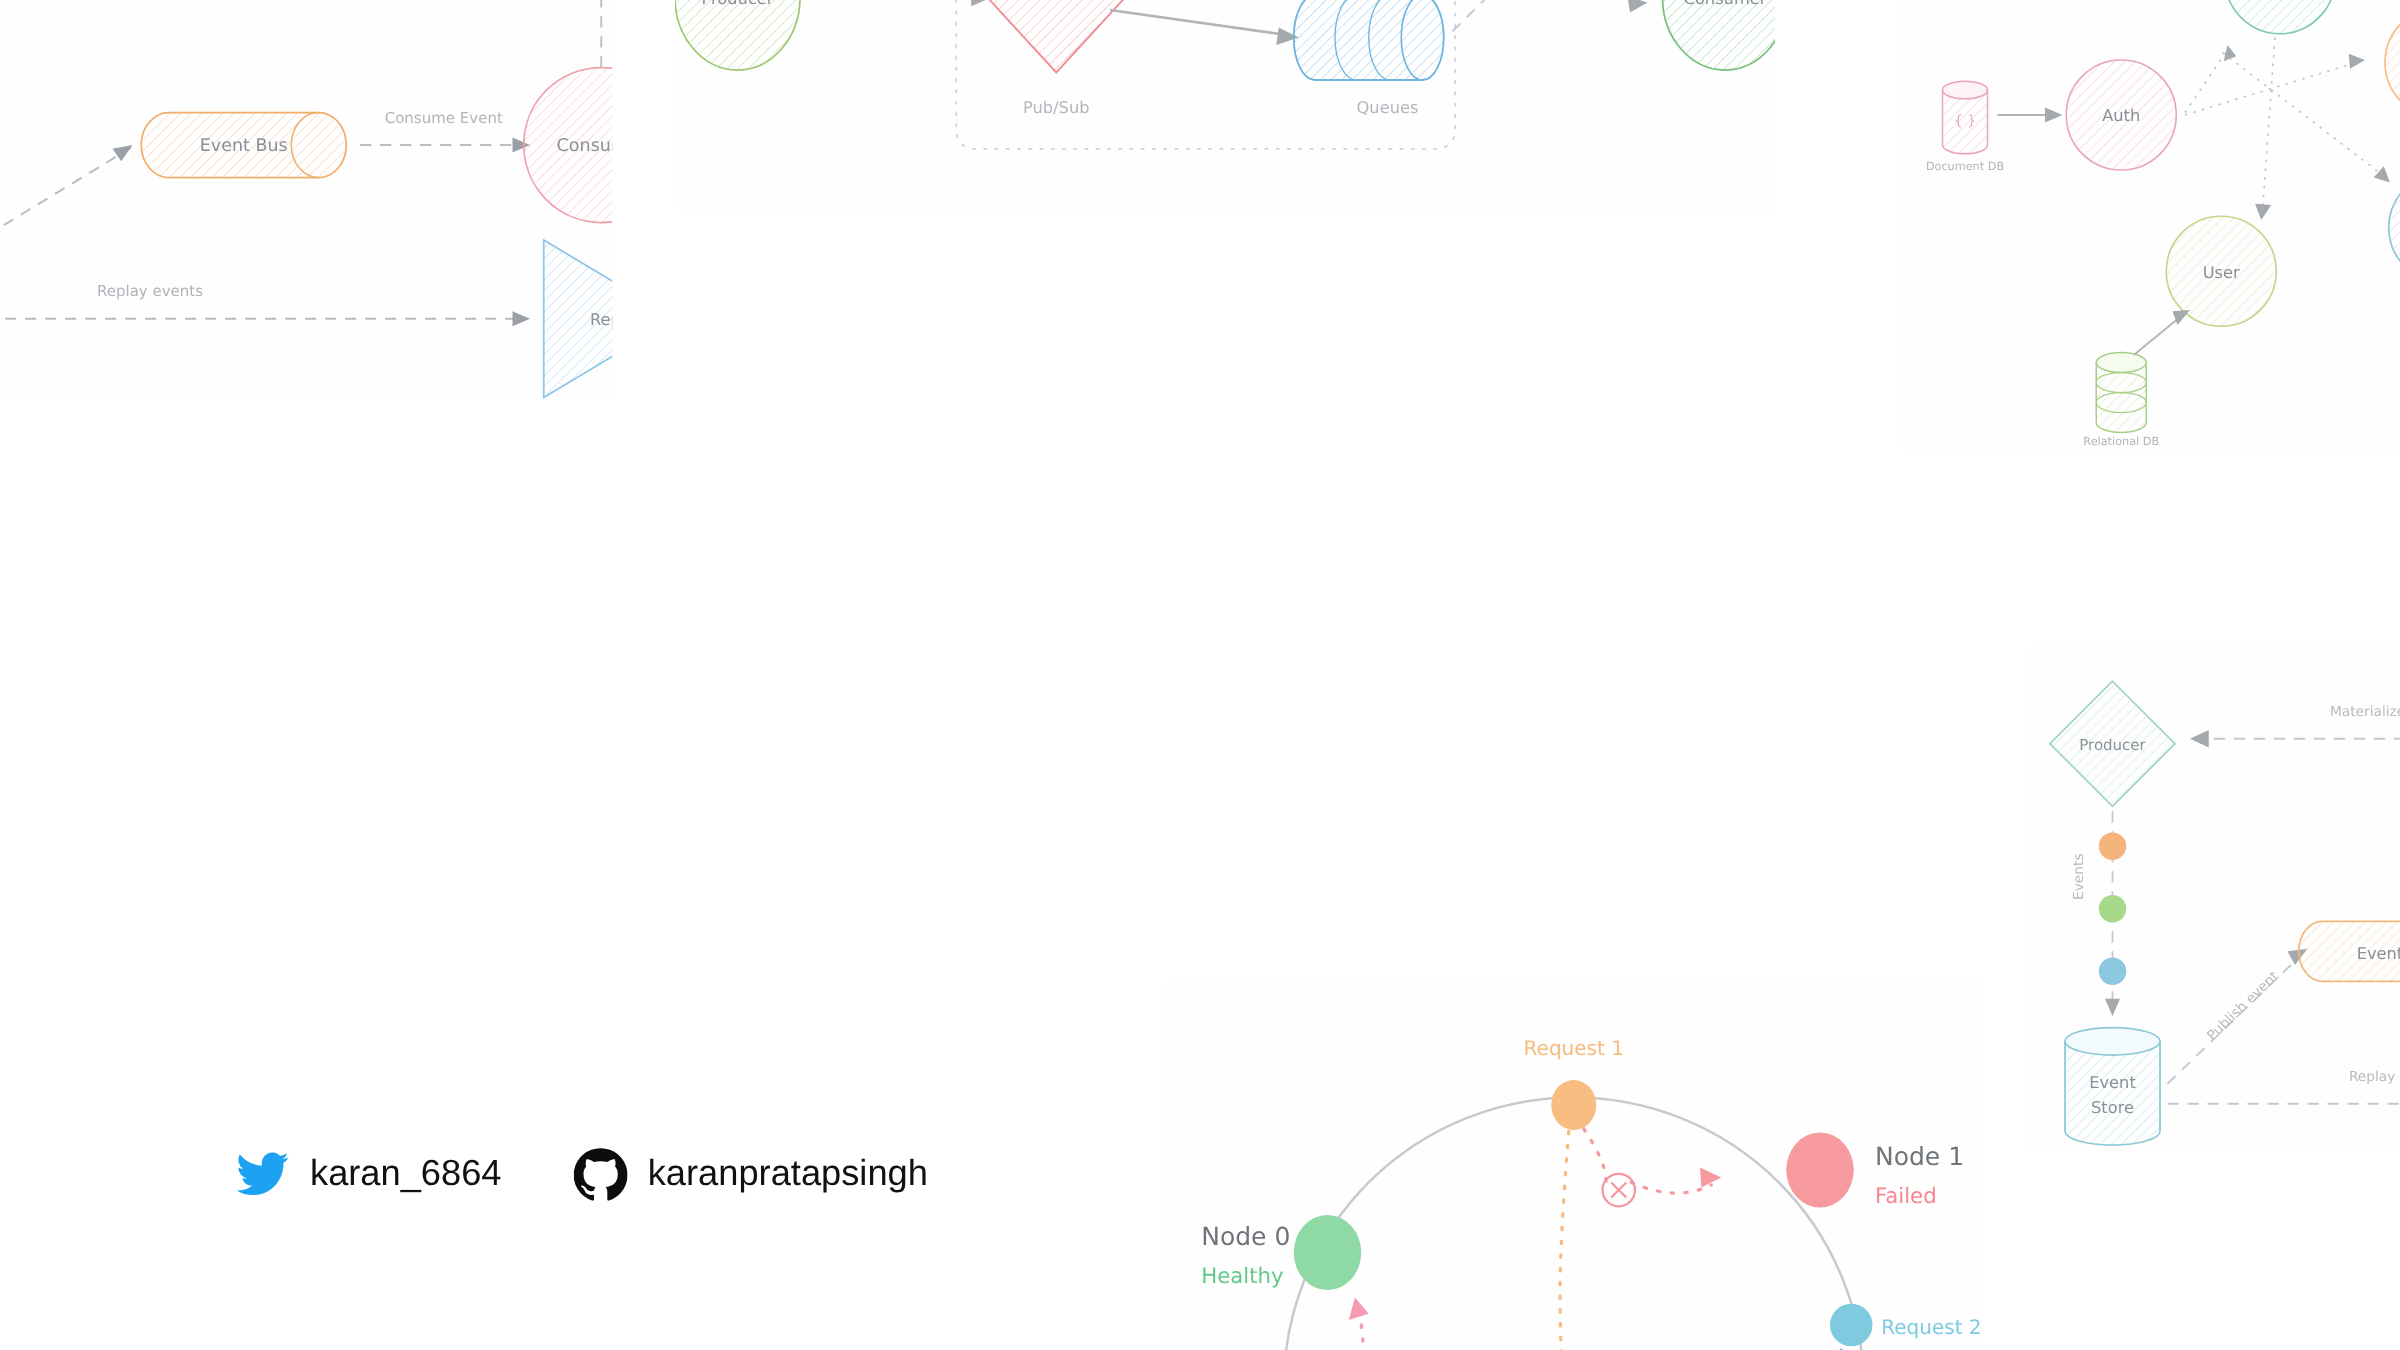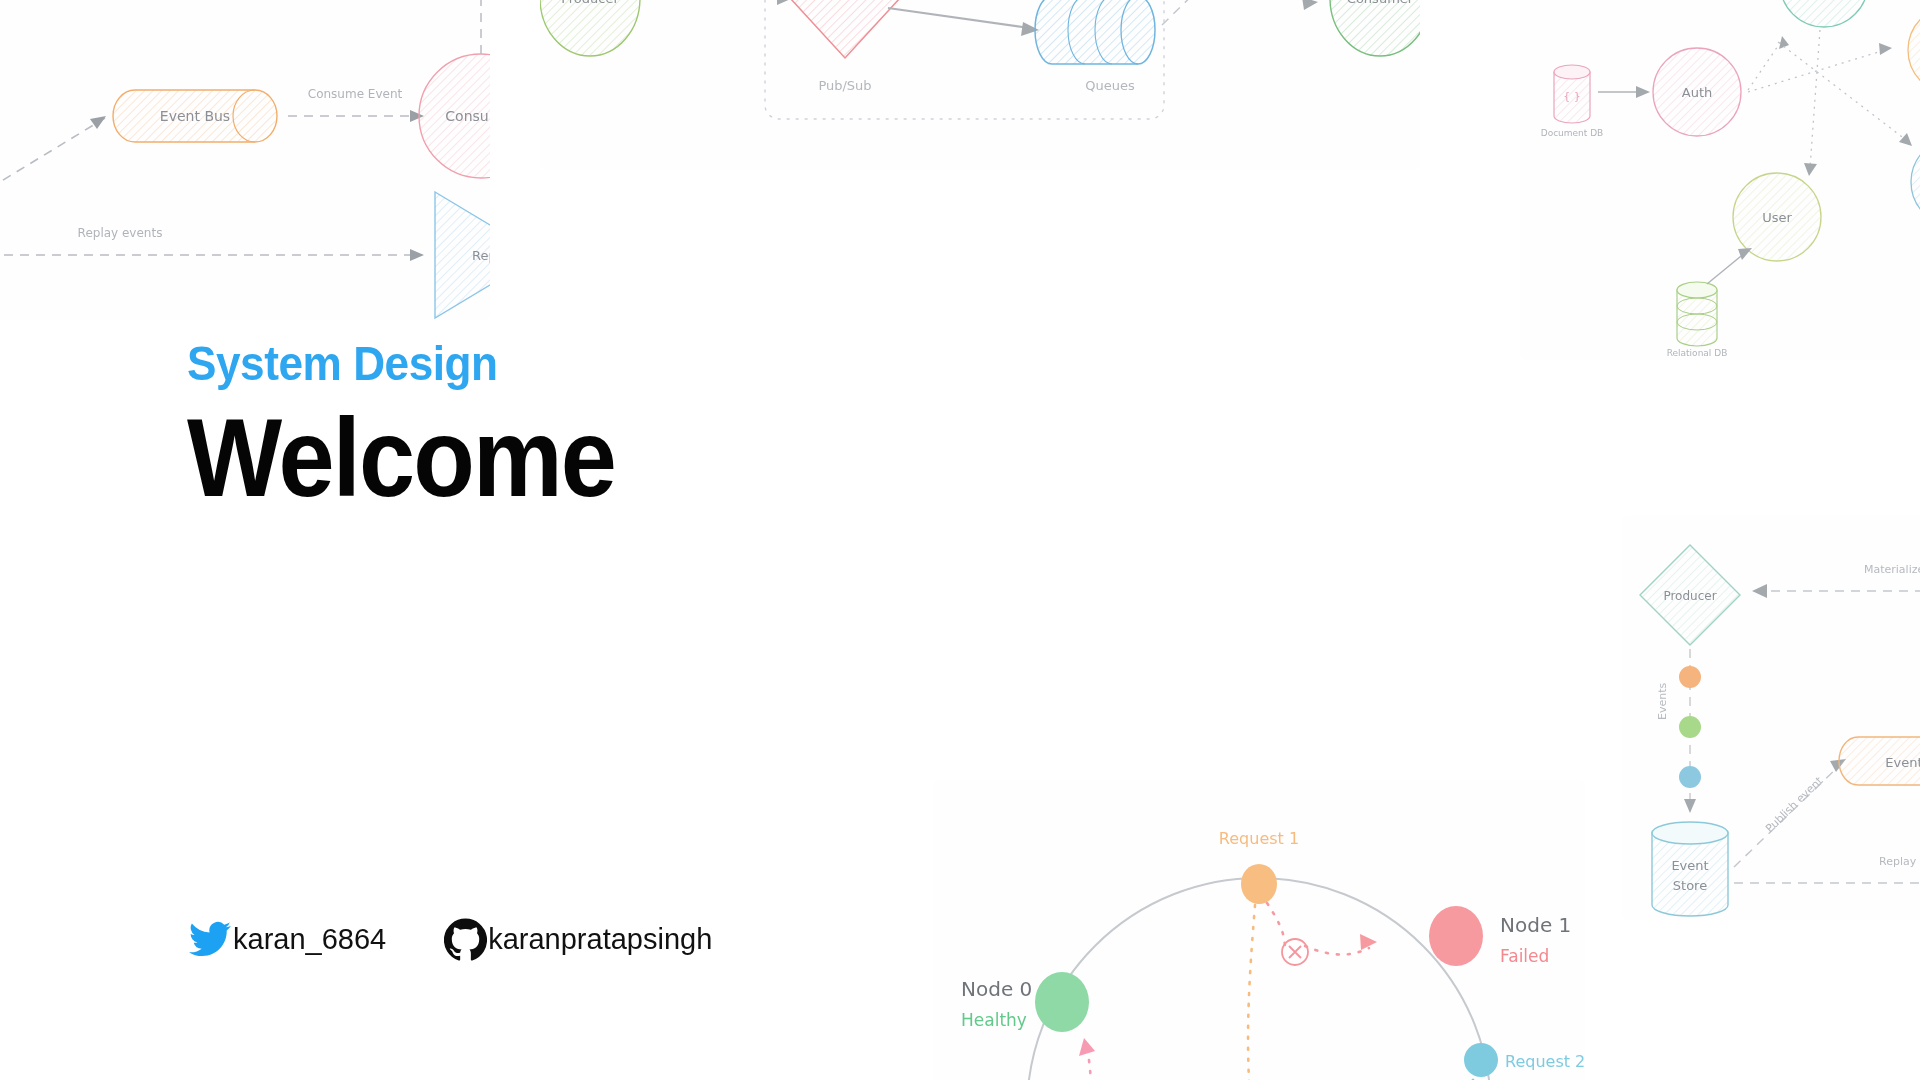--- a/index.html
+++ b/index.html
@@ -56,21 +56,21 @@
     transform:scaleX(0.90);
     transform-origin:left center;
     white-space:nowrap;
   }
 
   
   .socials{
     position:absolute;left:187px;top:916px;
     display:flex;align-items:center;gap:56px;
   }
-  .social{display:flex;align-items:center;cursor:pointer;}
+  .social{display:flex;align-items:center;gap:15px;cursor:pointer;}
   .social .glyph{width:46px;height:46px;display:flex;align-items:center;justify-content:center;flex:0 0 auto;}
   .social .handle{
     font-family:"Liberation Sans", sans-serif;
     font-size:29px;
     color:#111111;
     line-height:1;
     white-space:nowrap;
   }
 </style>
 </head>
@@ -363,24 +363,20 @@
         <path d="M370 222 a19 24 0 0 0 0 48" fill="none" stroke="#f2b67c" stroke-width="1.2"></path>
         <text class="hx" x="296" y="252" text-anchor="middle" fill="#8b8f96" font-size="13">Event Bus</text>
         <path d="M398 246 H430" stroke="#c4c8cd" stroke-width="1.5" stroke-dasharray="9 7" fill="none"></path>
       </g>
 
       <path d="M112 368 H430" stroke="#c4c8cd" stroke-width="1.5" stroke-dasharray="9 7" fill="none"></path>
       <text class="hx" x="296" y="350" text-anchor="middle" fill="#b6babf" font-size="11">Replay events</text>
     </svg>
   </div>
 
-  <div class="hero">
-    <div class="kicker">System Design</div>
-    <h1 class="title">Welcome</h1>
-  </div>
 
   <div class="socials">
 
     <div class="social">
       <span class="glyph">
         <svg viewBox="0 0 24 24" width="42" height="42" aria-hidden="true">
           <path fill="#1DA1F2" d="M23.95 4.57a10 10 0 0 1-2.83.78 4.93 4.93 0 0 0 2.17-2.72 9.86 9.86 0 0 1-3.13 1.2 4.92 4.92 0 0 0-8.39 4.49A13.97 13.97 0 0 1 1.64 3.16a4.92 4.92 0 0 0 1.53 6.57 4.88 4.88 0 0 1-2.23-.62v.06a4.93 4.93 0 0 0 3.95 4.83 4.95 4.95 0 0 1-2.22.08 4.93 4.93 0 0 0 4.6 3.42A9.88 9.88 0 0 1 0 19.54a13.94 13.94 0 0 0 7.55 2.21c9.06 0 14.01-7.5 14.01-14v-.64a10 10 0 0 0 2.39-2.54z"></path>
         </svg>
       </span>
       <span class="handle">karan_6864</span>

